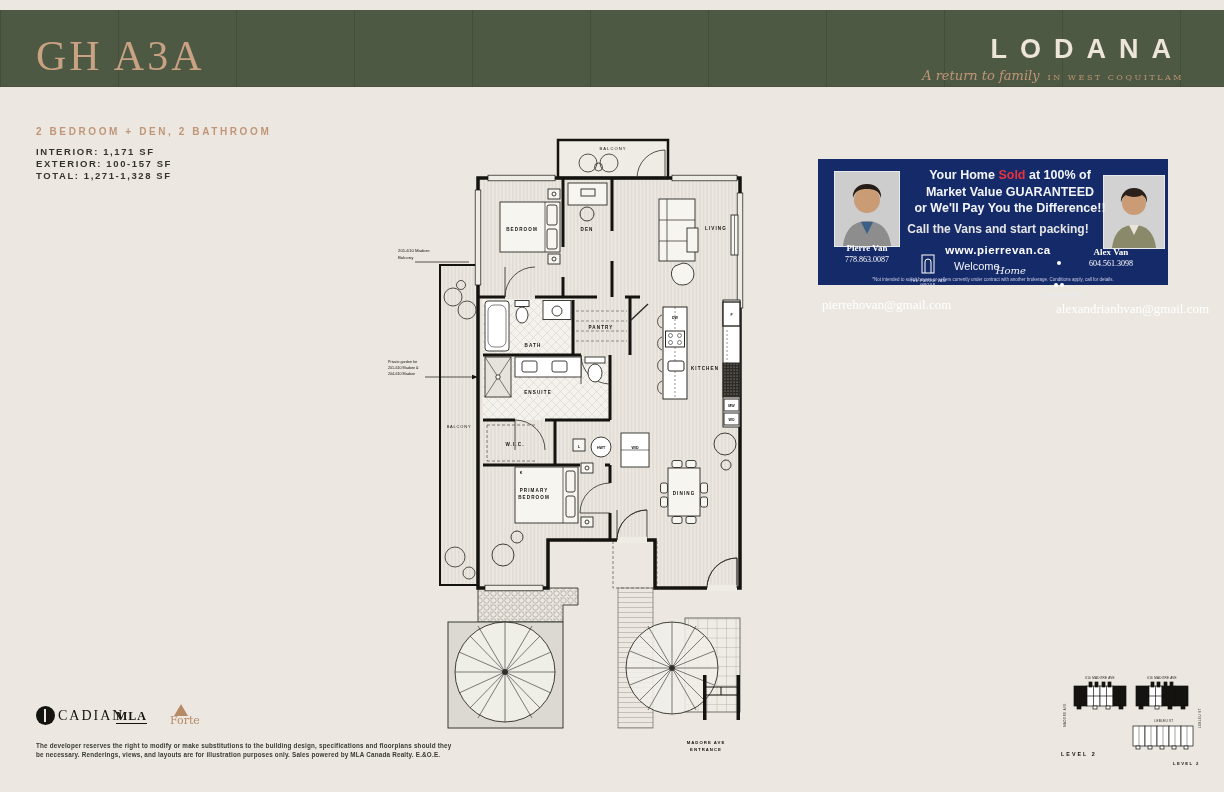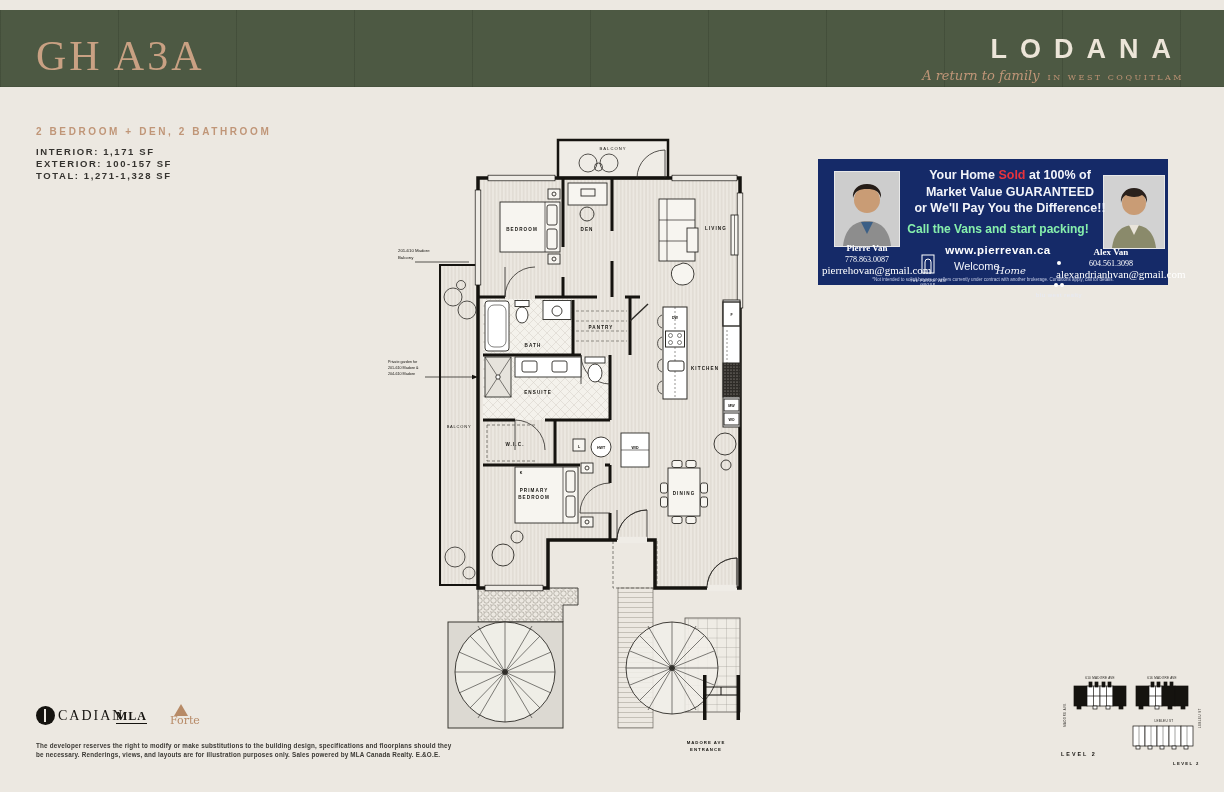--- a/index.html
+++ b/index.html
@@ -19,26 +19,26 @@
   
   #summary{left:36px;top:126px;}
   #summary .h{font-size:10px;letter-spacing:2.6px;color:#c09678;font-weight:700;margin-bottom:9px;}
   #summary .l{font-size:9.5px;letter-spacing:1.6px;color:#35332f;font-weight:700;line-height:12px;}
   
   #ad{left:818px;top:159px;width:350px;height:126px;background:#152a68;color:#fff;}
   #ad .photo{position:absolute;background:linear-gradient(#d6d6d6,#a8a8a8);border:1px solid #e8e8e8;overflow:hidden;}
   #ad .headline{position:absolute;left:80px;top:8px;width:200px;text-align:center;
       font-size:12.5px;line-height:16.5px;font-weight:700;color:#f2f4fa;margin-left:12px;}
   #ad .sold{color:#e8333d;}
-  #ad .cta{position:absolute;left:80px;top:63px;width:200px;text-align:center;font-size:12px;font-weight:700;color:#86efac;}
+  #ad .cta{position:absolute;left:80px;top:63px;width:200px;text-align:center;font-size:12px;font-weight:700;color:#e5e5e5;}
   #ad .web{position:absolute;left:80px;top:85px;width:200px;text-align:center;font-size:11.5px;font-weight:800;letter-spacing:.5px;}
   #ad .agent{position:absolute;text-align:center;line-height:11px;font-family:Liberation Serif, serif;}
   #ad .aname{font-size:9px;font-weight:700;}
   #ad .aphone{font-size:8px;}
-  #ad .amail{font-size:11px;}
+  #ad .amail{font-size:13px;margin-top:34px;}
   #ad .tiny{position:absolute;bottom:3px;left:30px;right:30px;text-align:center;font-size:4.5px;color:#c6cde6;}
   #ad .wlogo{position:absolute;left:88px;top:95px;width:44px;text-align:center;}
   #ad .wlogo .t{font-size:3.5px;letter-spacing:.5px;color:#e7eaf5;margin-top:1px;}
   #ad .welcome{position:absolute;left:136px;top:101px;font-size:11px;color:#f2f4fa;}
   #ad .welcome em{font-family:"DejaVu Serif",serif;font-style:italic;font-size:10px;position:relative;top:4px;left:-4px;}
   #ad .bwr{position:absolute;left:212px;top:96px;width:58px;text-align:center;color:#e7eaf5;}
   #ad .bwr .dots span{display:inline-block;width:4px;height:4px;border-radius:50%;background:#fff;margin:0 1px;}
   #ad .bwr .t{font-size:6px;letter-spacing:.5px;margin-top:1px;}
   
   #logos{left:36px;top:704px;height:30px;}

